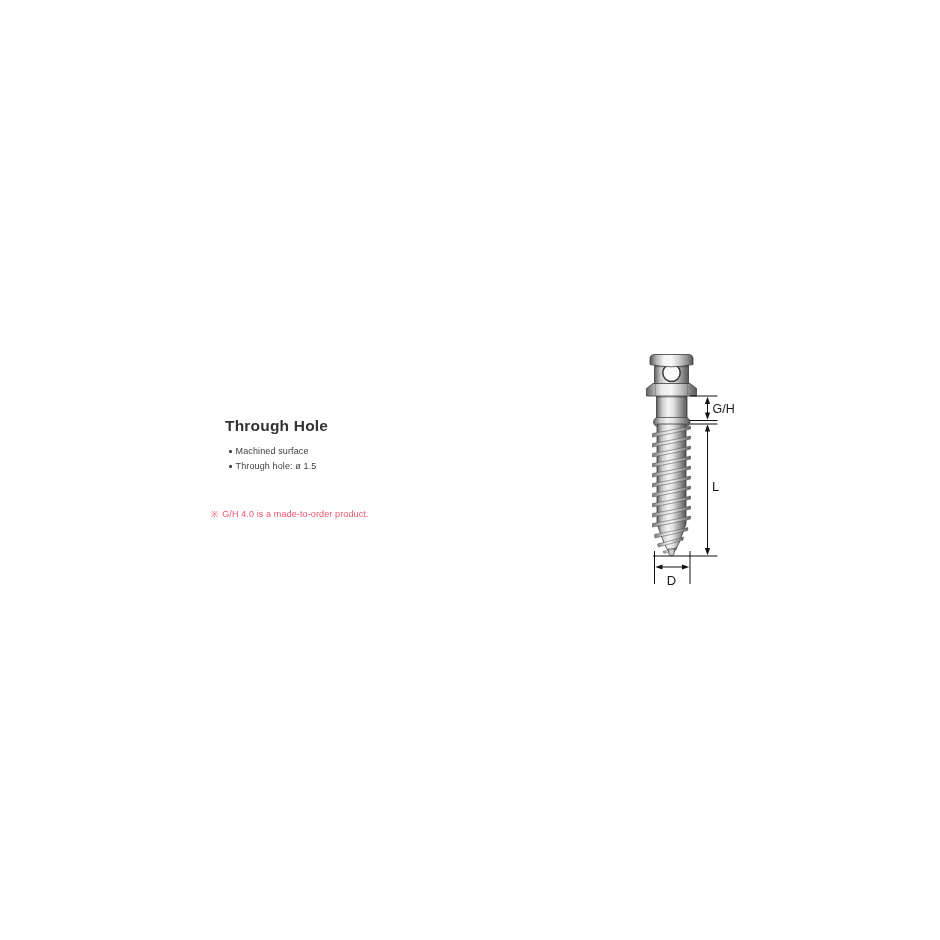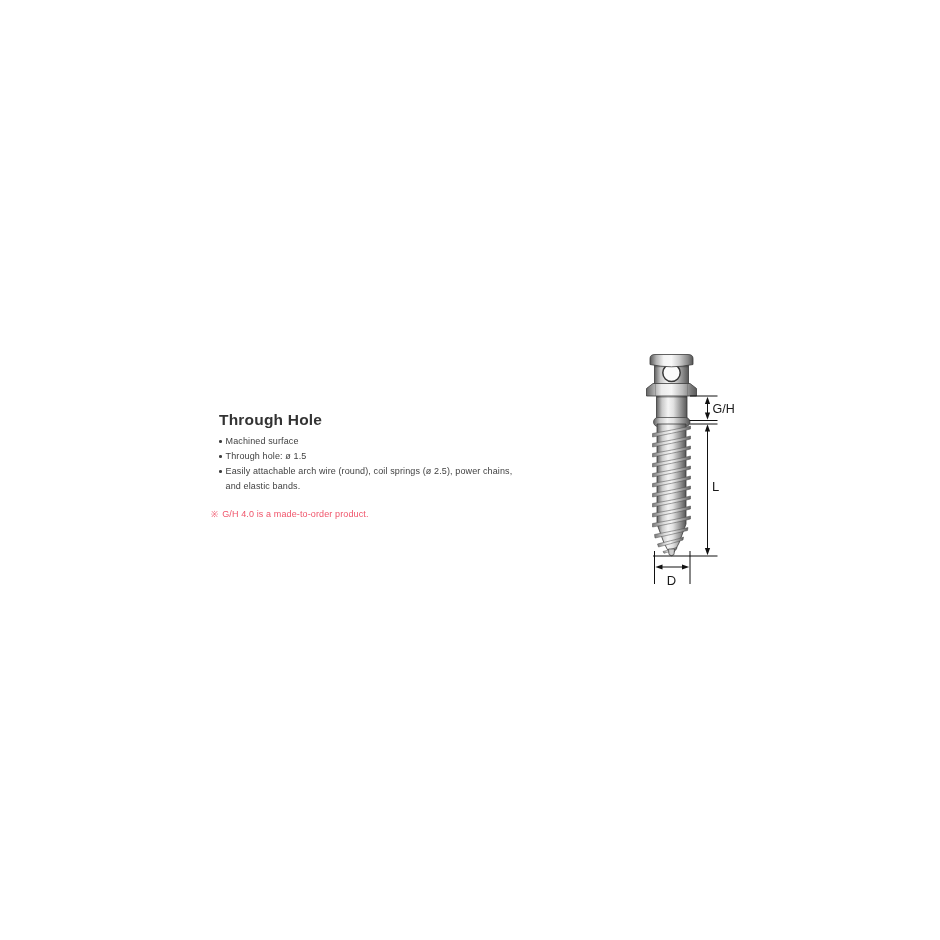--- a/index.html
+++ b/index.html
@@ -1,20 +1,20 @@
 <!DOCTYPE html>
 <html><head>
 <meta charset="utf-8">
 <style>
   html,body{margin:0;padding:0;background:#ffffff;}
   #page{position:relative;width:940px;height:940px;background:#ffffff;overflow:hidden;
         font-family:"Liberation Sans", sans-serif;}
-  .page-title{position:absolute;left:207px;top:400px;margin:12px;
+  .page-title{position:absolute;left:207px;top:400px;margin:18px;
         font-size:15.5px;line-height:16px;font-weight:bold;color:#333333;letter-spacing:.2px;}
-  .bullet-list{position:absolute;left:217px;top:432px;width:330px;margin:2px;padding:0;list-style:none;}
+  .bullet-list{position:absolute;left:217px;top:432px;width:330px;margin:12px;padding:0;list-style:none;}
   .bullet-list li{display:flex;align-items:flex-start;font-size:9px;line-height:15px;
         color:#3f3f3f;letter-spacing:.12px;}
   .bullet-dot{width:2.6px;height:2.6px;border-radius:50%;background:#3f3f3f;
         margin:6.2px 4px 0 0;flex-shrink:0;}
   .bullet-text{white-space:pre-line;}
   .note-line{position:absolute;left:211px;top:507px;font-size:9px;line-height:15px;
         color:#f0546a;letter-spacing:.12px;display:flex;}
   .note-marker{font-size:8.5px;margin-right:4px;}
   .diagram{position:absolute;left:620px;top:340px;width:160px;height:260px;}
   .dim-label{font-family:"Liberation Sans", sans-serif;fill:#1a1a1a;}
@@ -27,25 +27,20 @@
   <h1 class="page-title">Through Hole</h1>
 
   <ul class="bullet-list">
     <li>
       <span class="bullet-dot"></span>
       <span class="bullet-text">Machined surface</span>
     </li>
     <li>
       <span class="bullet-dot"></span>
       <span class="bullet-text">Through hole: ø 1.5</span>
-    </li>
-    <li>
-      <span class="bullet-dot"></span>
-      <span class="bullet-text">Easily attachable arch wire (round), coil springs (ø 2.5), power chains,
-and elastic bands.</span>
     </li>
   </ul>
 
   <div class="note-line">
     <span class="note-marker">※</span>
     <span>G/H 4.0 is a made-to-order product.</span>
   </div>
 
   <svg class="diagram" viewBox="620 340 160 260" xmlns="http://www.w3.org/2000/svg">
     <defs>

